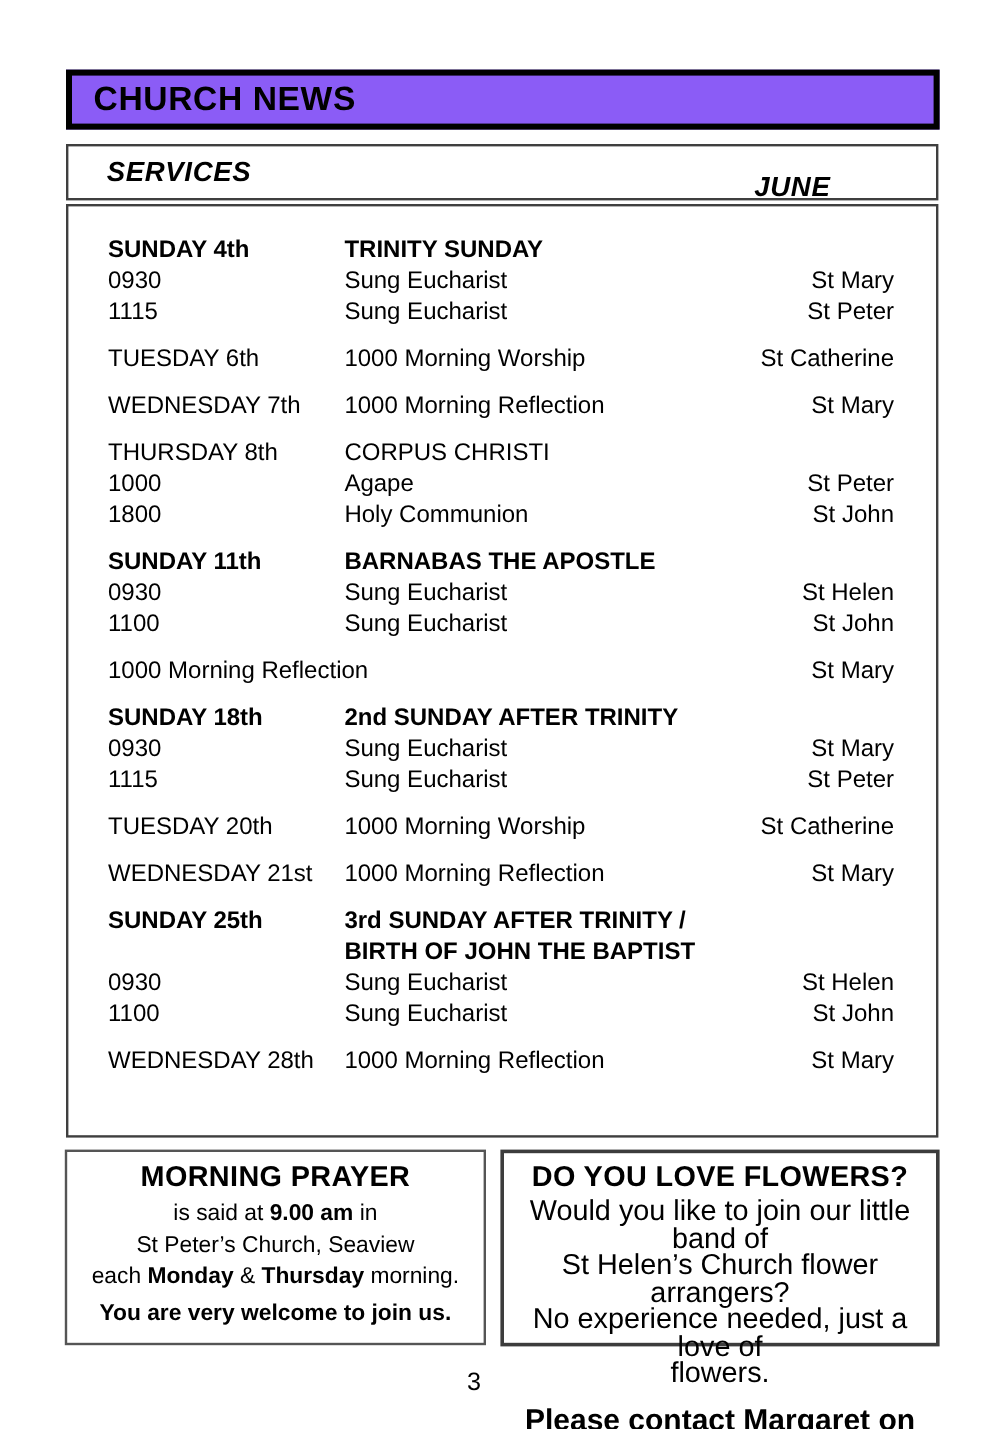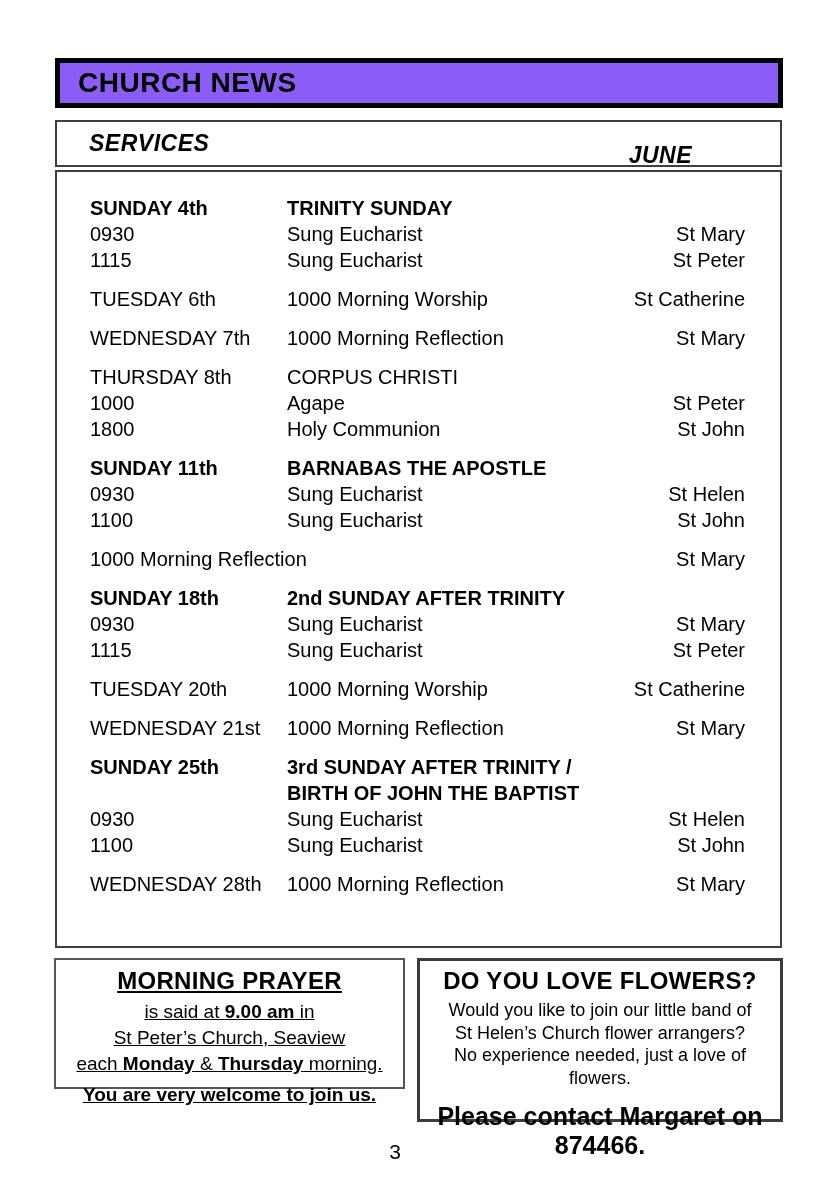--- a/index.html
+++ b/index.html
@@ -51,26 +51,26 @@
   .c3 { text-align: right; white-space: nowrap; }
 
   
   .bottom-row {
     position: absolute; left: 54px; top: 958px; width: 729px; height: 163px;
     display: flex; justify-content: space-between;
   }
   .notice-box {
     box-sizing: border-box; background: #fff; text-align: center;
   }
-  .morning-prayer-box { width: 351px; height: 131px; border: 2px solid #555; padding-top: 7px; text-decoration: underline; }
+  .morning-prayer-box { width: 351px; height: 163px; border: 2px solid #555; padding-top: 7px; }
   .flowers-box { width: 366px; height: 164px; border: 3px solid #3c3c3c; padding-top: 6px; }
   .notice-title { font-size: 24px; font-weight: bold; letter-spacing: 0.3px; margin-bottom: 4px; }
   .mp-line { font-size: 19px; line-height: 26px; }
   .mp-footer { font-size: 19px; font-weight: bold; margin-top: 7px; }
-  .fl-line { font-size: 18px; line-height: 22.5px; }
+  .fl-line { font-size: 24px; line-height: 22.5px; }
   .fl-footer { font-size: 25px; font-weight: bold; margin-top: 13px; }
   .b { font-weight: bold; }
 
   
   .page-number {
     position: absolute; left: 355px; top: 1140px; width: 80px;
     text-align: center; font-size: 21px;
   }
 </style>
 </head>

